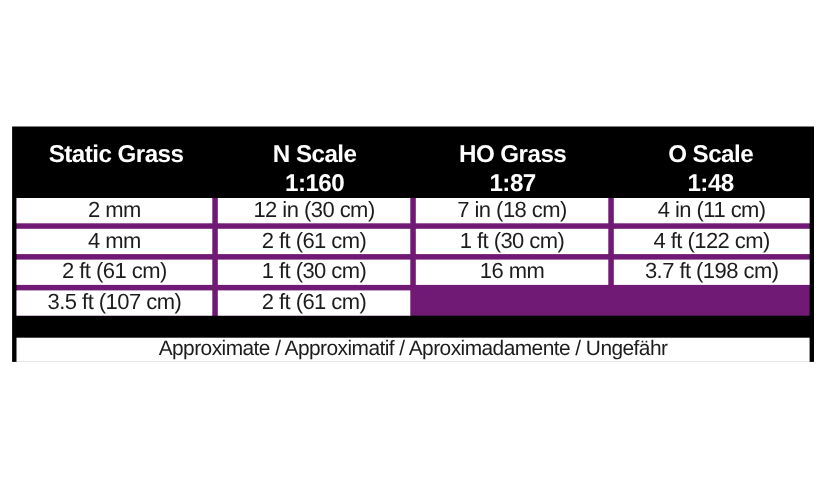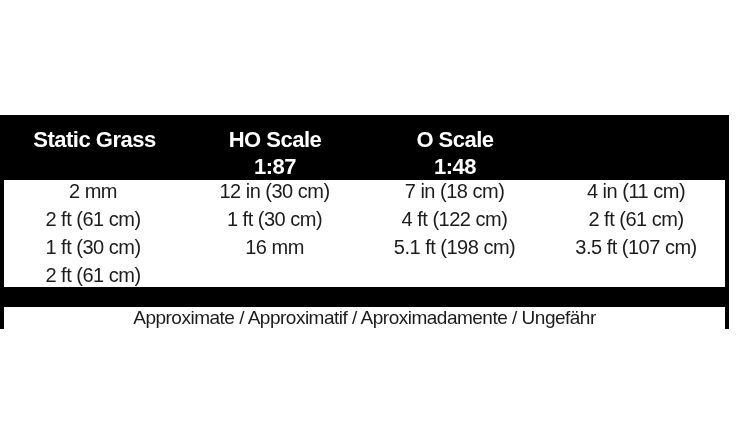--- a/index.html
+++ b/index.html
@@ -7,21 +7,21 @@
   .page {
     position: relative;
     width: 750px;
     height: 443px;
     background: #ffffff;
     overflow: hidden;
     font-family: "Liberation Sans", sans-serif;
   }
   .tbl {
     position: absolute;
-    left: 0;
+    left: 11px;
     top: 115px;
     width: 729px;
     height: 214px;
     background: #000000;
     padding: 4px;
     display: flex;
     flex-direction: column;
   }
   
   .thead {
@@ -40,21 +40,21 @@
     line-height: 27px;
     letter-spacing: -0.5px;
   }
   
   .tbody {
     flex: 1;
     display: grid;
     grid-template-columns: 178px 175px 175px 1fr;
     grid-auto-rows: 1fr;
     gap: 5px;
-    background: #ffffff;
+    background: #701a75;
   }
   .td {
     background: #ffffff;
     color: #1c1c1c;
     display: flex;
     align-items: center;
     justify-content: center;
     font-size: 20px;
     letter-spacing: -0.5px;
     white-space: nowrap;
@@ -78,43 +78,48 @@
 
 <div class="page">
   <div class="tbl">
 
     <div class="thead">
       <div class="th">
         <div>Static Grass</div>
         <div></div>
       </div>
       <div class="th">
-        <div>HO Scale</div>
+        <div>N Scale</div>
+        <div>1:160</div>
+      </div>
+      <div class="th">
+        <div>HO Grass</div>
         <div>1:87</div>
       </div>
       <div class="th">
         <div>O Scale</div>
         <div>1:48</div>
       </div>
     </div>
 
     <div class="tbody">
       <div class="td">2 mm</div>
       <div class="td">12 in (30 cm)</div>
       <div class="td">7 in (18 cm)</div>
       <div class="td">4 in (11 cm)</div>
 
+      <div class="td">4 mm</div>
       <div class="td">2 ft (61 cm)</div>
       <div class="td">1 ft (30 cm)</div>
 
       <div class="td">4 ft (122 cm)</div>
       <div class="td">2 ft (61 cm)</div>
       <div class="td">1 ft (30 cm)</div>
 
       <div class="td">16 mm</div>
-      <div class="td">5.1 ft (198 cm)</div>
+      <div class="td">3.7 ft (198 cm)</div>
       <div class="td">3.5 ft (107 cm)</div>
       <div class="td">2 ft (61 cm)</div>
     </div>
 
     <div class="tfoot">Approximate / Approximatif / Aproximadamente / Ungefähr</div>
   </div>
 </div>
 
 </body></html>

